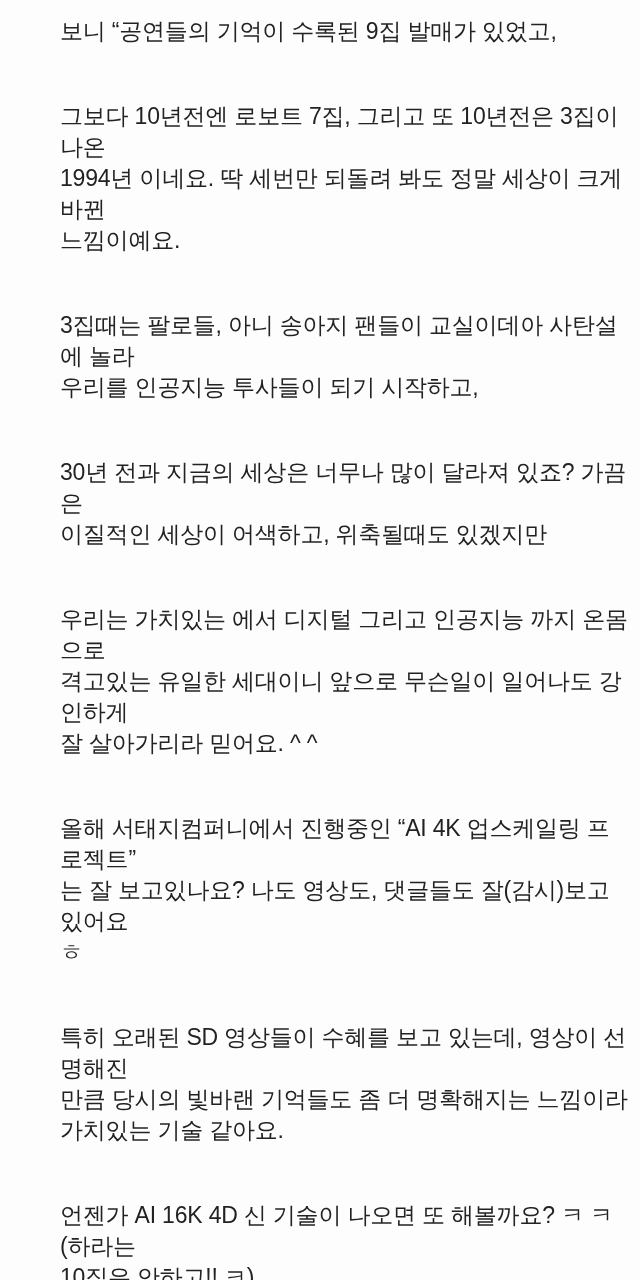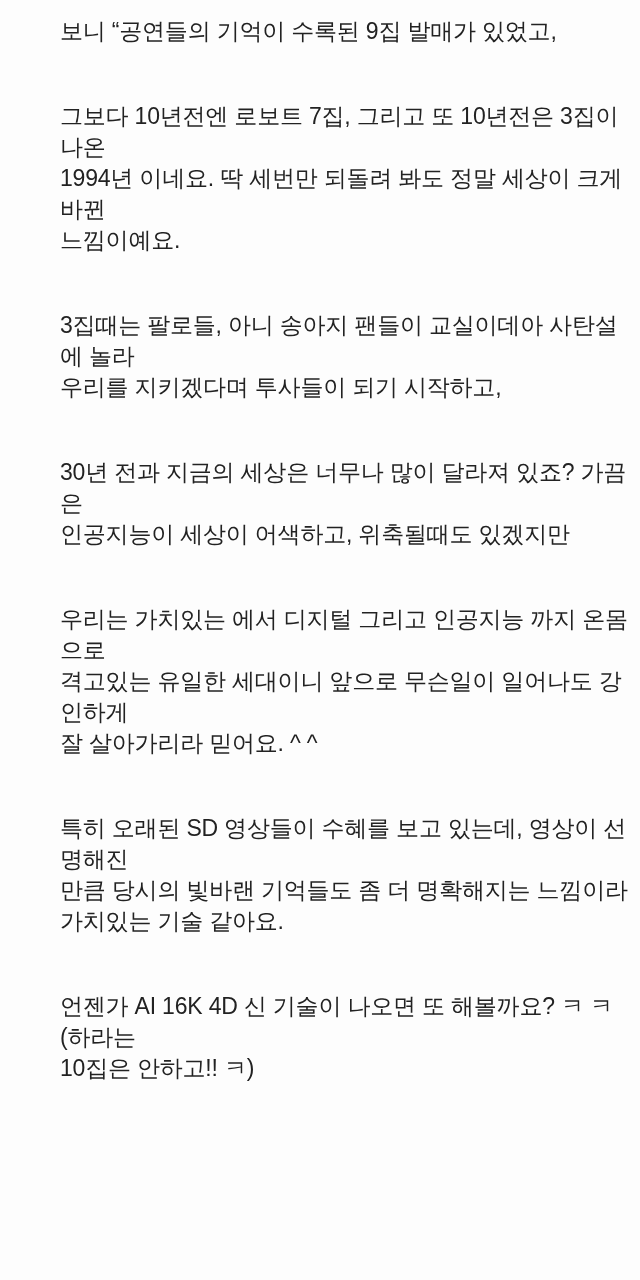--- a/index.html
+++ b/index.html
@@ -36,25 +36,28 @@
 </head>
 <body style="--bg: #fdfdfd; --fg: #222222;">
 
 <div class="screen">
   <div class="letter" id="letter-body">
       <p class="para">보니 “공연들의 기억이 수록된 9집 발매가 있었고,</p>
       <p class="para">그보다 10년전엔 로보트 7집, 그리고 또 10년전은 3집이 나온
 1994년 이네요. 딱 세번만 되돌려 봐도 정말 세상이 크게 바뀐
 느낌이예요.</p>
       <p class="para">3집때는 팔로들, 아니 송아지 팬들이 교실이데아 사탄설에 놀라
-우리를 지키겠다며 투사들이 되기 시작하고,</p>
+우리를 인공지능 투사들이 되기 시작하고,</p>
       <p class="para">30년 전과 지금의 세상은 너무나 많이 달라져 있죠? 가끔은
-인공지능이 세상이 어색하고, 위축될때도 있겠지만</p>
+이질적인 세상이 어색하고, 위축될때도 있겠지만</p>
       <p class="para">우리는 가치있는 에서 디지털 그리고 인공지능 까지 온몸으로
 격고있는 유일한 세대이니 앞으로 무슨일이 일어나도 강인하게
 잘 살아가리라 믿어요. ^ ^</p>
+      <p class="para">올해 서태지컴퍼니에서 진행중인 “AI 4K 업스케일링 프로젝트”
+는 잘 보고있나요? 나도 영상도, 댓글들도 잘(감시)보고 있어요
+ㅎ</p>
       <p class="para">특히 오래된 SD 영상들이 수혜를 보고 있는데, 영상이 선명해진
 만큼 당시의 빛바랜 기억들도 좀 더 명확해지는 느낌이라
 가치있는 기술 같아요.</p>
       <p class="para">언젠가 AI 16K 4D 신 기술이 나오면 또 해볼까요? ㅋ ㅋ (하라는
 10집은 안하고!! ㅋ)</p>
     </div>
 </div>
 
 </body></html>

